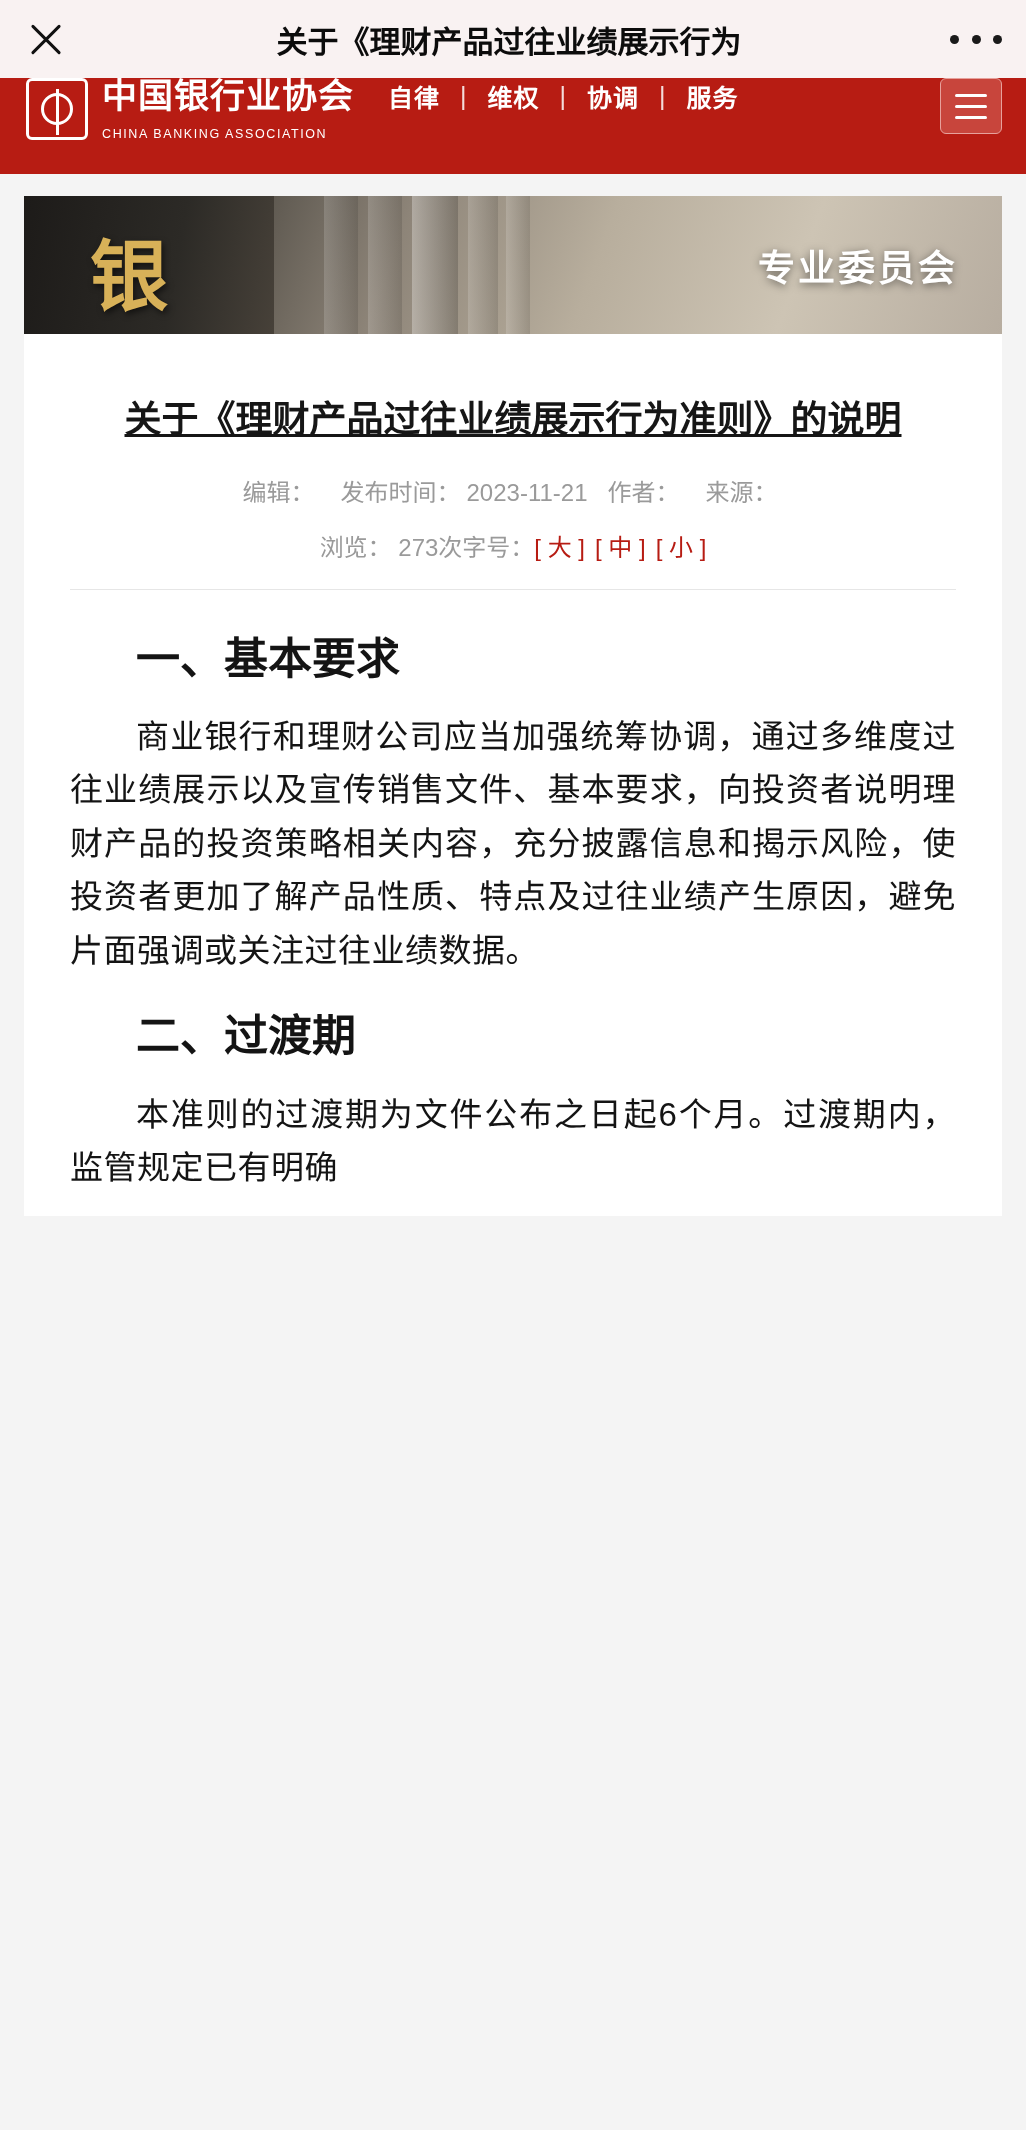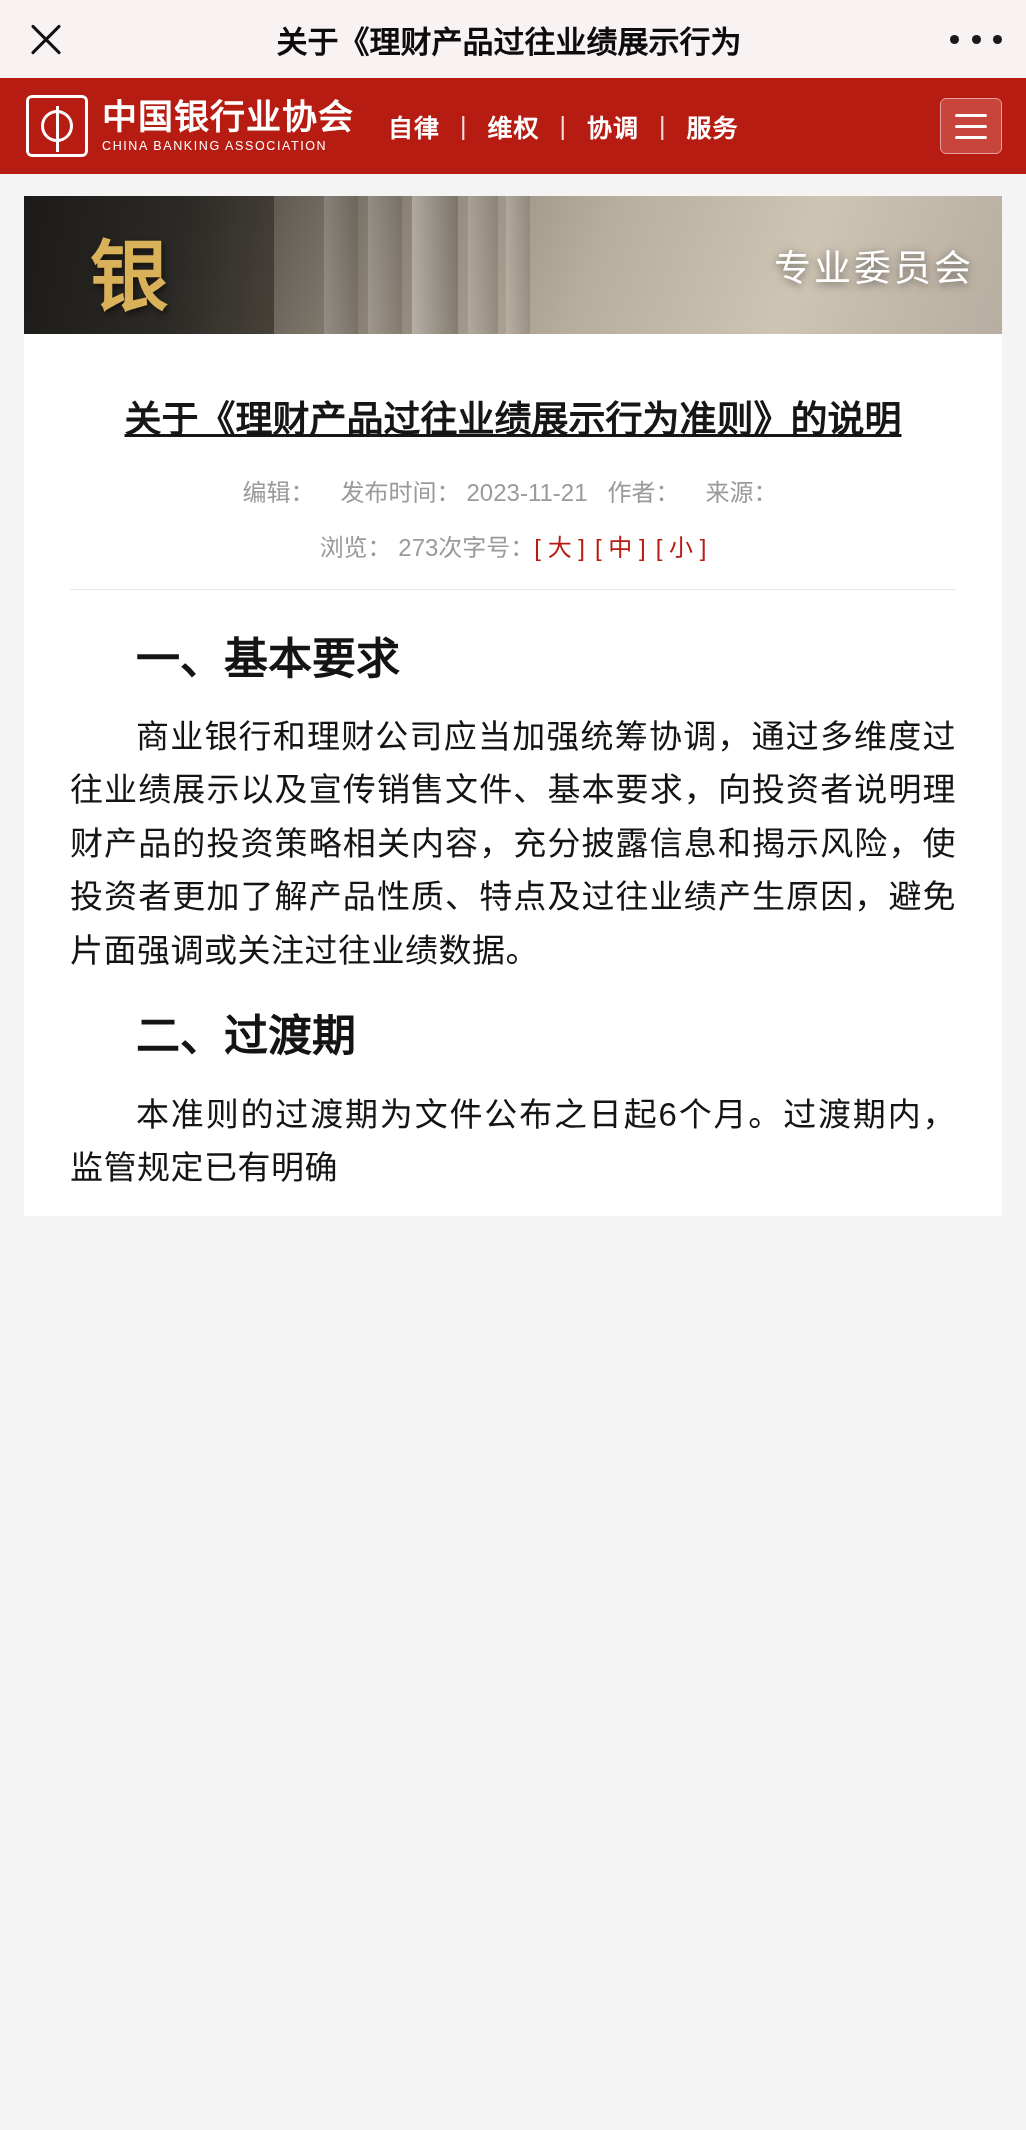--- a/index.html
+++ b/index.html
@@ -73,21 +73,21 @@
     border-radius: 50%;
     background: #1a1a1a;
     display: block;
   }
 
   
   .site-header {
     height: 96px;
     background: #b71c13;
     display: flex;
-    align-items: center;
+    align-items: flex-start;
     padding: 0 24px 0 26px;
     box-sizing: border-box;
   }
   .logo-mark {
     width: 62px;
     height: 62px;
     border: 3px solid #ffffff;
     border-radius: 6px;
     position: relative;
     flex: 0 0 auto;
@@ -119,21 +119,21 @@
   }
   .logo-cn {
     font-size: 35px;
     font-weight: 700;
     letter-spacing: 1px;
     white-space: nowrap;
   }
   .logo-en {
     font-size: 12.5px;
     letter-spacing: 1.6px;
-    margin-top: 5px;
+    margin-top: 13px;
     white-space: nowrap;
   }
   .slogan {
     margin-left: 34px;
     color: #ffffff;
     font-size: 25px;
     font-weight: 700;
     letter-spacing: 1px;
     white-space: nowrap;
     display: flex;
@@ -203,26 +203,26 @@
     left: 66px;
     top: 18px;
     font-size: 78px;
     font-weight: 700;
     color: #d8b158;
     font-family: "Liberation Serif", "DejaVu Serif", serif;
     text-shadow: 2px 3px 6px rgba(0,0,0,.55);
   }
   .banner-caption {
     position: absolute;
-    right: 28px;
+    right: 44px;
     top: 50%;
     transform: translateY(-50%);
     color: #ffffff;
     font-size: 37px;
-    font-weight: 400;
+    font-weight: 700;
     letter-spacing: 3px;
     text-shadow: 0 2px 8px rgba(0,0,0,.5);
     white-space: nowrap;
   }
 
   
   .article {
     background: #ffffff;
     padding: 44px 46px 10px 46px;
     box-sizing: border-box;

